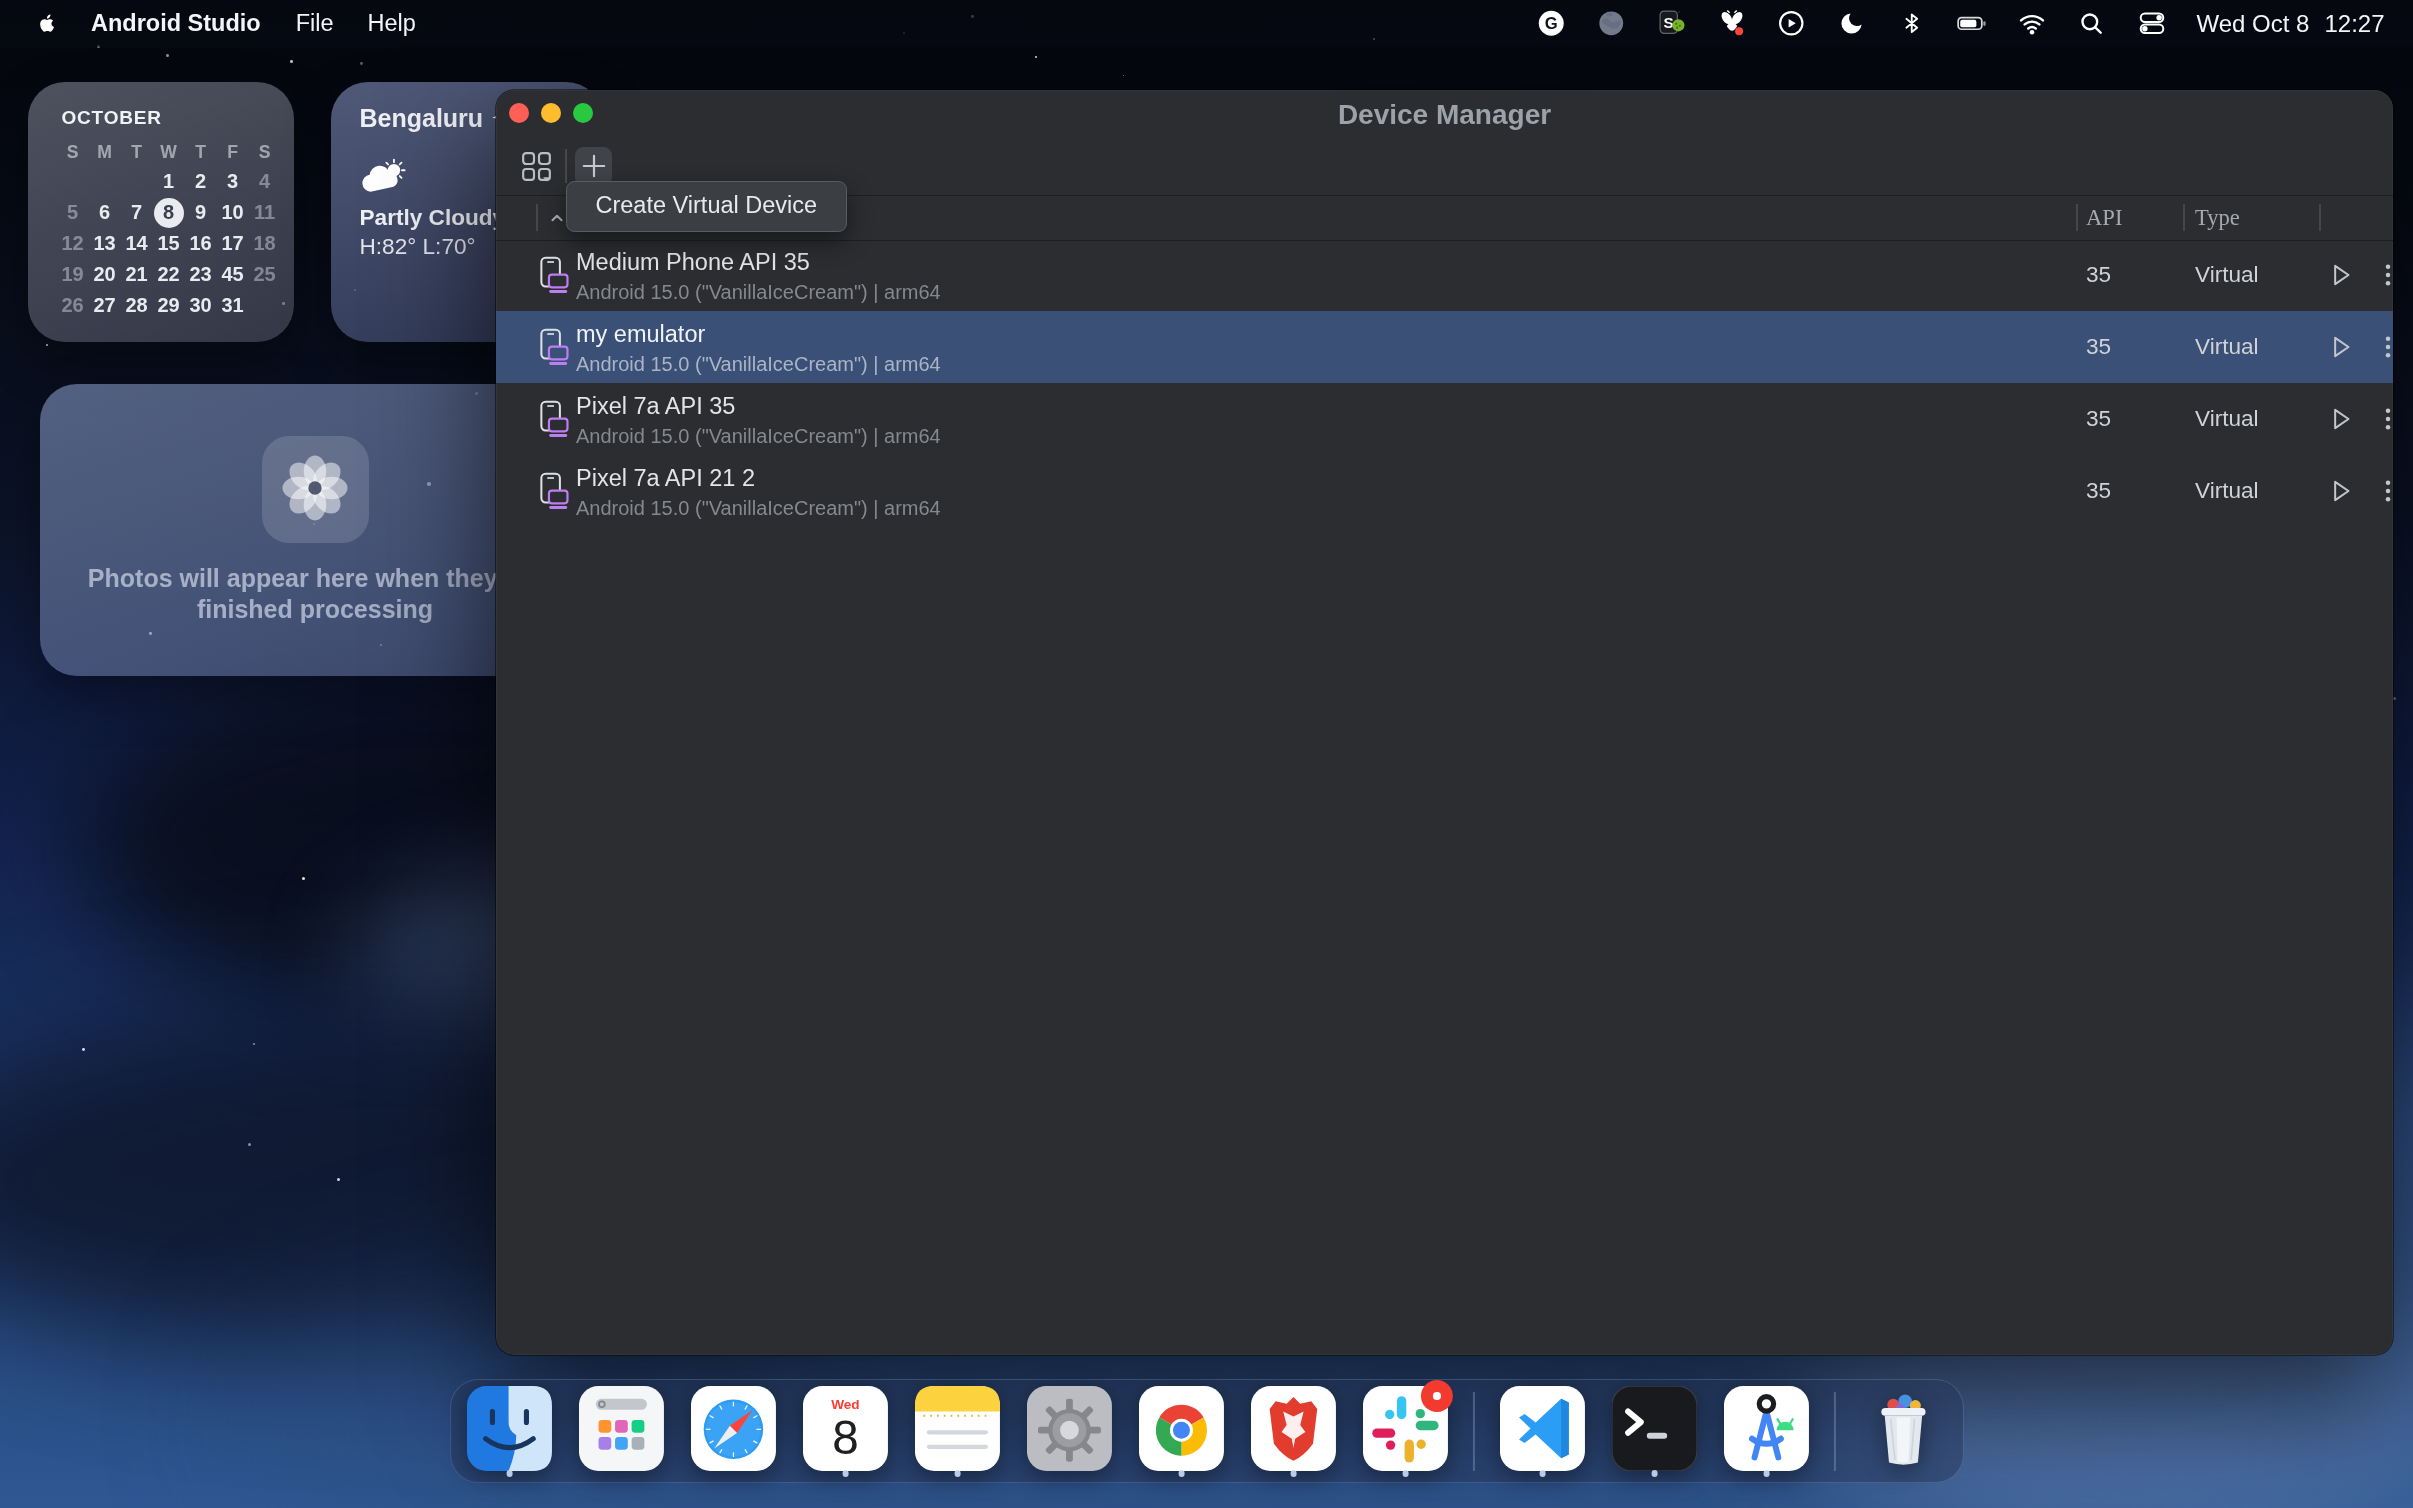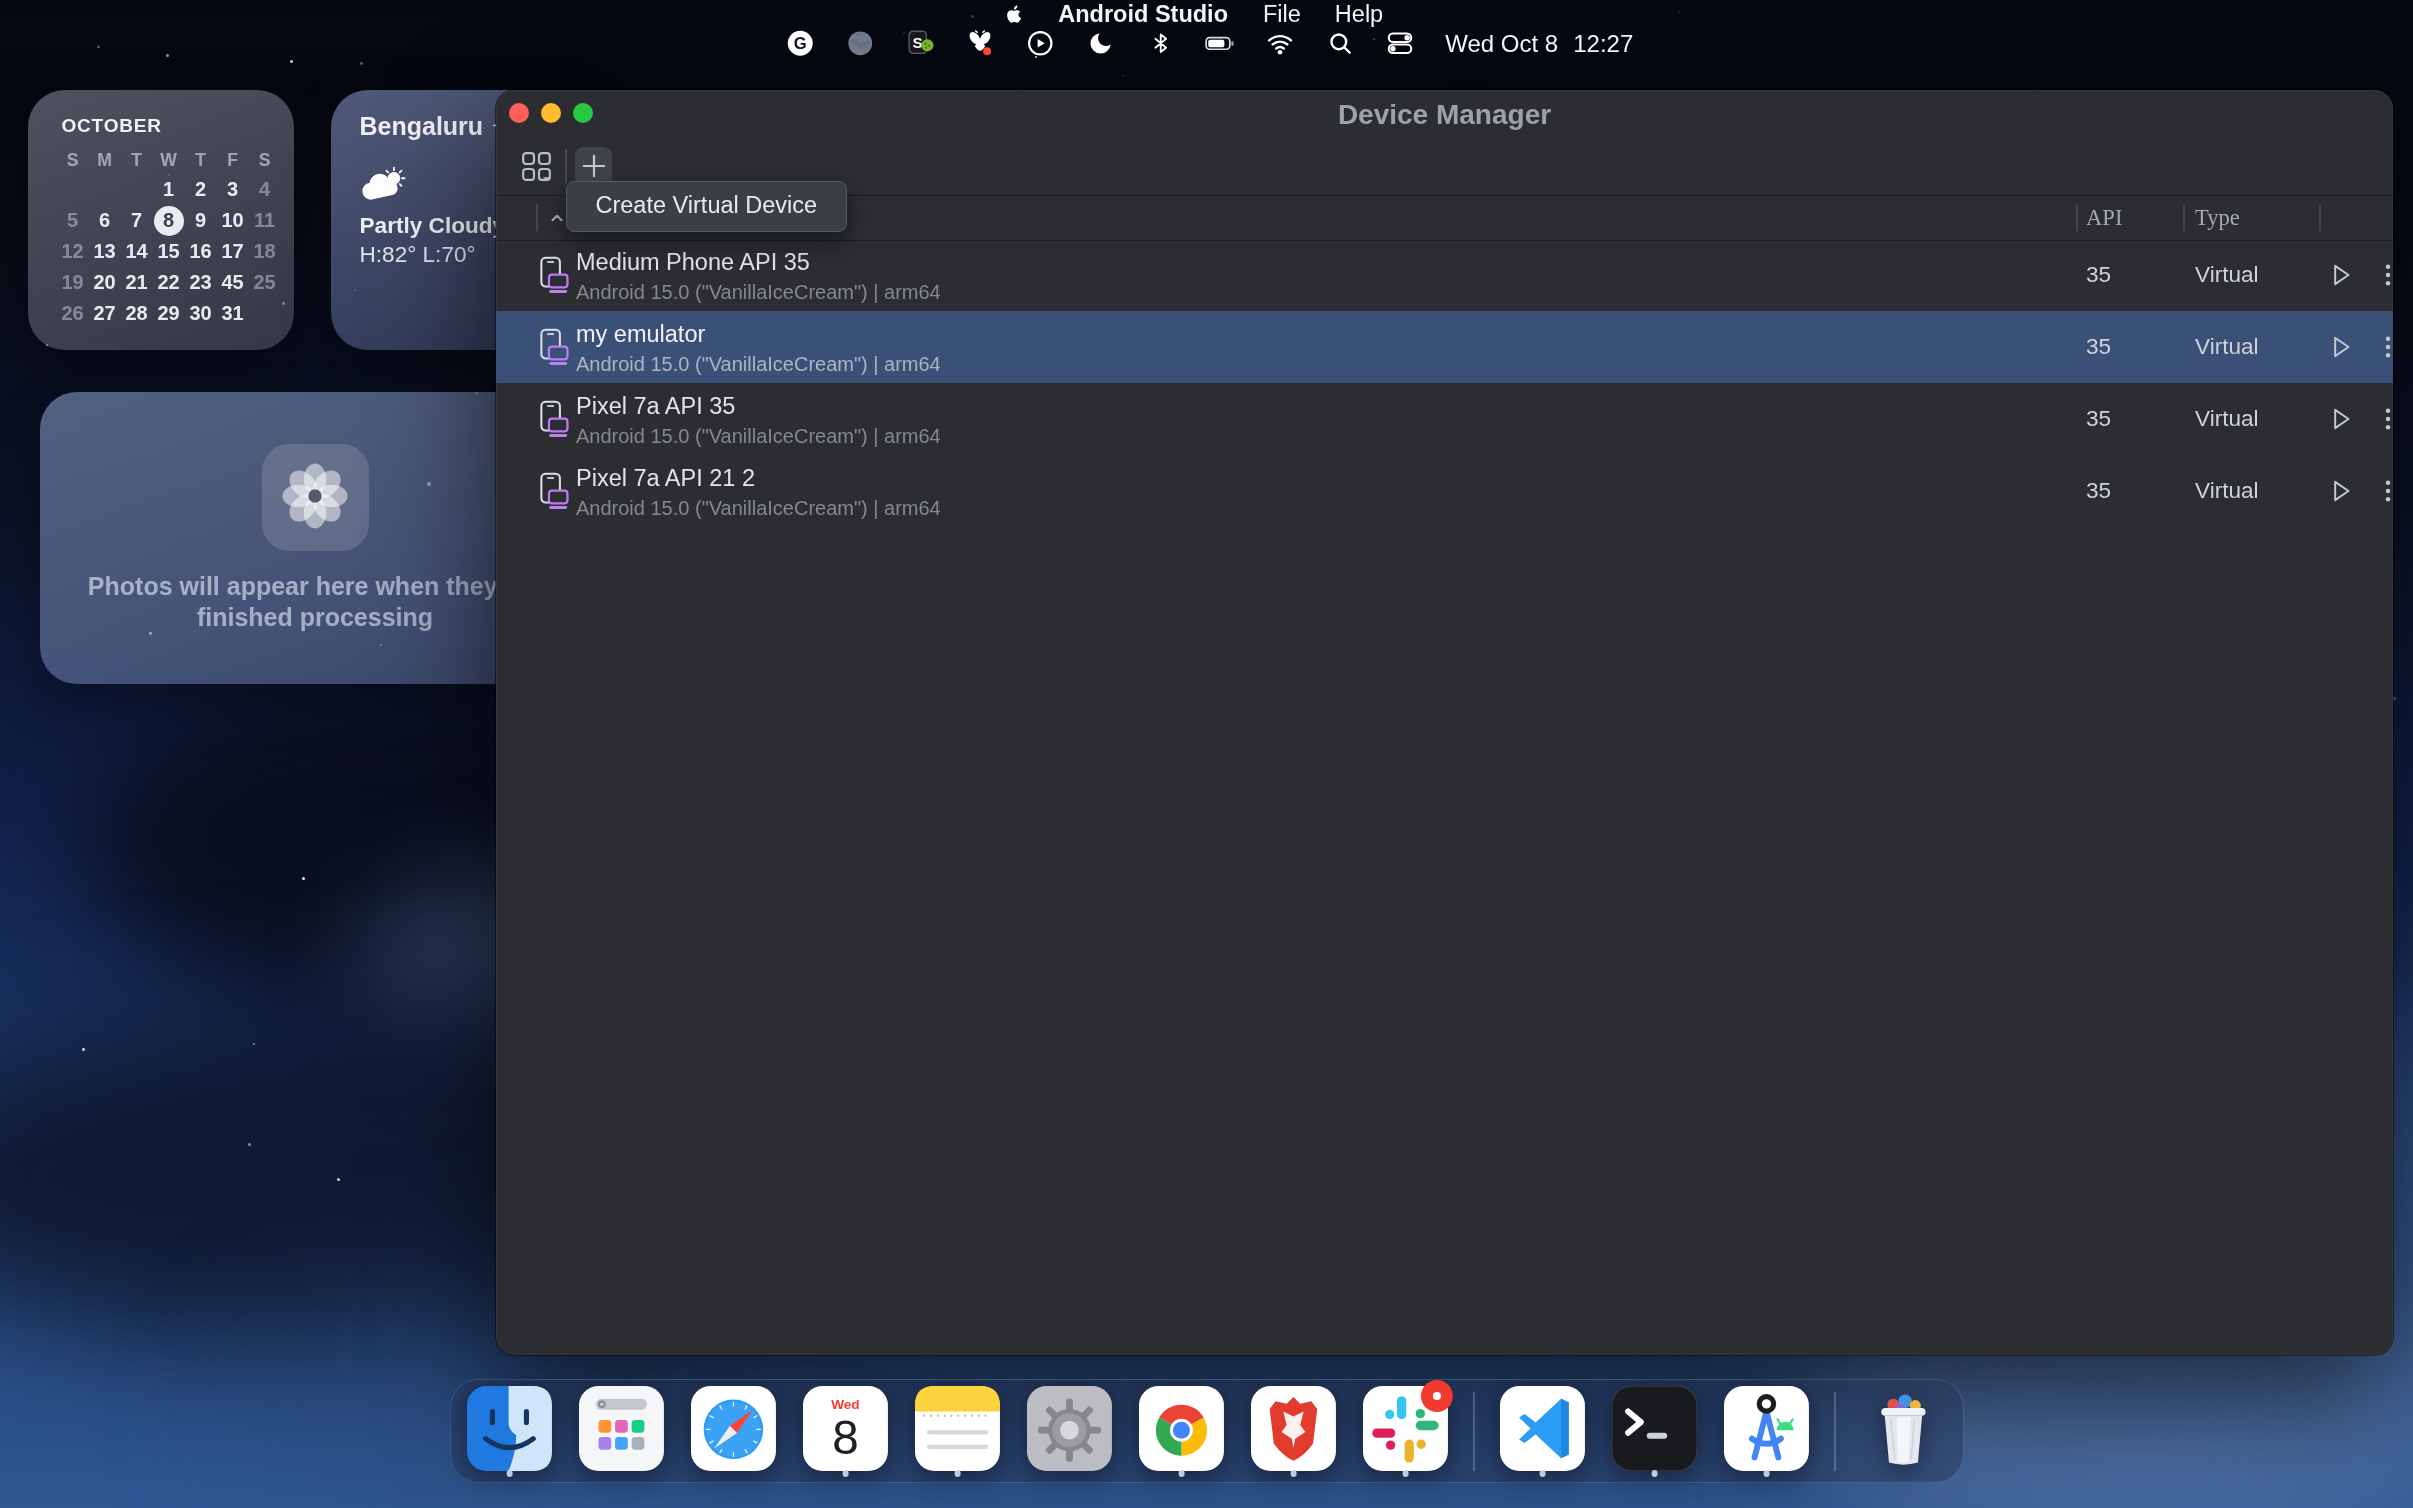--- a/index.html
+++ b/index.html
@@ -17,32 +17,32 @@
   .c5{left:1634px;top:964px;width:922px;height:436px;background:rgba(82,115,170,.35);filter:blur(67px);}
   .c6{left:251px;top:1240px;width:1927px;height:352px;background:rgba(46,78,130,.5);filter:blur(75px);}
   .c7{left:1802px;top:1274px;width:687px;height:268px;background:rgba(125,155,205,.4);filter:blur(59px);}
   .c8{left:1089px;top:251px;width:754px;height:335px;background:rgba(20,32,64,.55);filter:blur(75px);}
   #stars{position:absolute;inset:0;}
   .star{position:absolute;background:#fff;border-radius:50%;}
 
   
   .menubar{position:absolute;top:0;left:0;right:0;height:47px;z-index:40;
     background:rgba(8,11,20,.55);display:flex;align-items:center;justify-content:space-between;
-    padding:0 28.5px 0 34px;color:#f4f5f8;flex-direction:column;}
+    padding:0 28.5px 0 34px;color:#f4f5f8;}
   .mb-left{display:flex;align-items:center;}
   .mb-apple{width:28.5px;display:flex;margin-right:28.5px;}
   .mb-app{font-size:23.5px;font-weight:700;margin-right:35px;}
   .mb-menu{font-size:23.5px;font-weight:400;margin-right:34px;}
   .mb-right{display:flex;align-items:center;gap:30px;}
   .status-icon{width:30px;height:30px;display:flex;align-items:center;justify-content:center;}
   .status-icon svg{display:block;}
   .mb-clock{display:flex;gap:15px;font-size:24px;font-weight:500;}
 
   
-  .widget{position:absolute;border-radius:37px;z-index:2;box-shadow:0 20px 47px rgba(0,0,0,.35);margin-top:8px;}
+  .widget{position:absolute;border-radius:37px;z-index:2;box-shadow:0 20px 47px rgba(0,0,0,.35);}
   .w-cal{left:28px;top:82px;width:266px;height:260px;padding:22px 0 0 28.5px;box-sizing:border-box;
     background:linear-gradient(160deg,rgba(116,120,136,.66),rgba(82,86,102,.58));}
   .cal-month{font-size:19px;font-weight:700;letter-spacing:0.8px;color:#f0f2f6;margin:3.4px 0 8.4px 5px;}
   .cal-grid{display:grid;grid-template-columns:repeat(7,32px);}
   .cal-h{height:28.5px;display:flex;align-items:center;justify-content:center;
     font-size:17.6px;font-weight:700;color:rgba(240,243,248,.55);}
   .cal-d{height:31px;display:flex;align-items:center;justify-content:center;
     font-size:20px;font-weight:700;color:#e9ebf0;}
   .cal-d.wk{color:rgba(233,237,245,.42);}
   .cal-d.today span{width:30px;height:30px;border-radius:50%;background:#e9ebf1;color:#3a3f4b;

